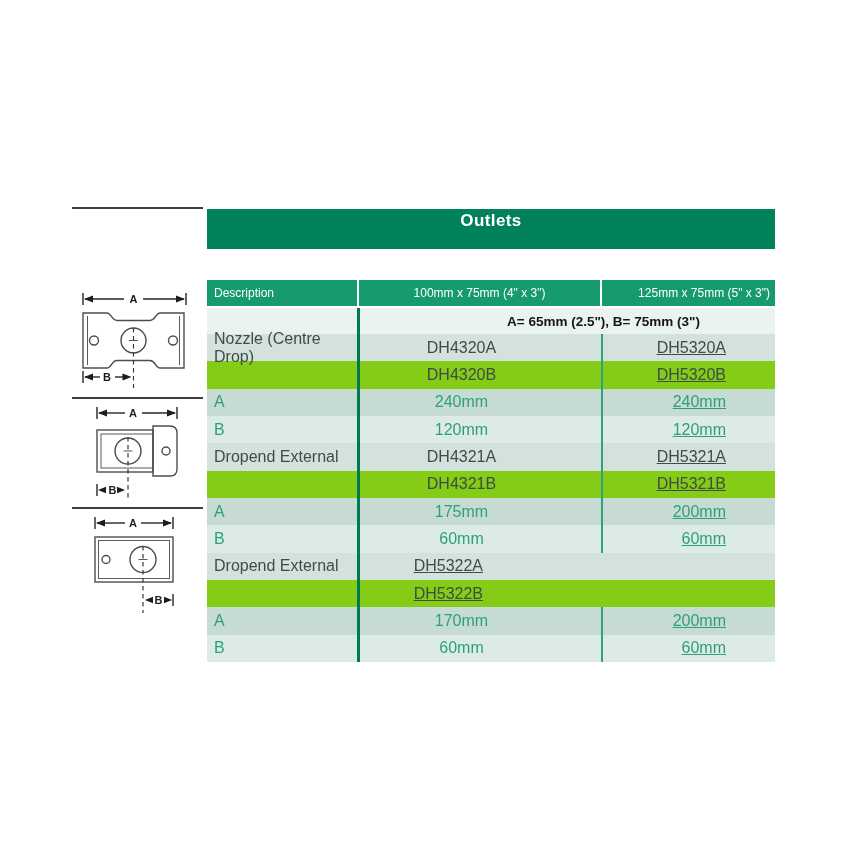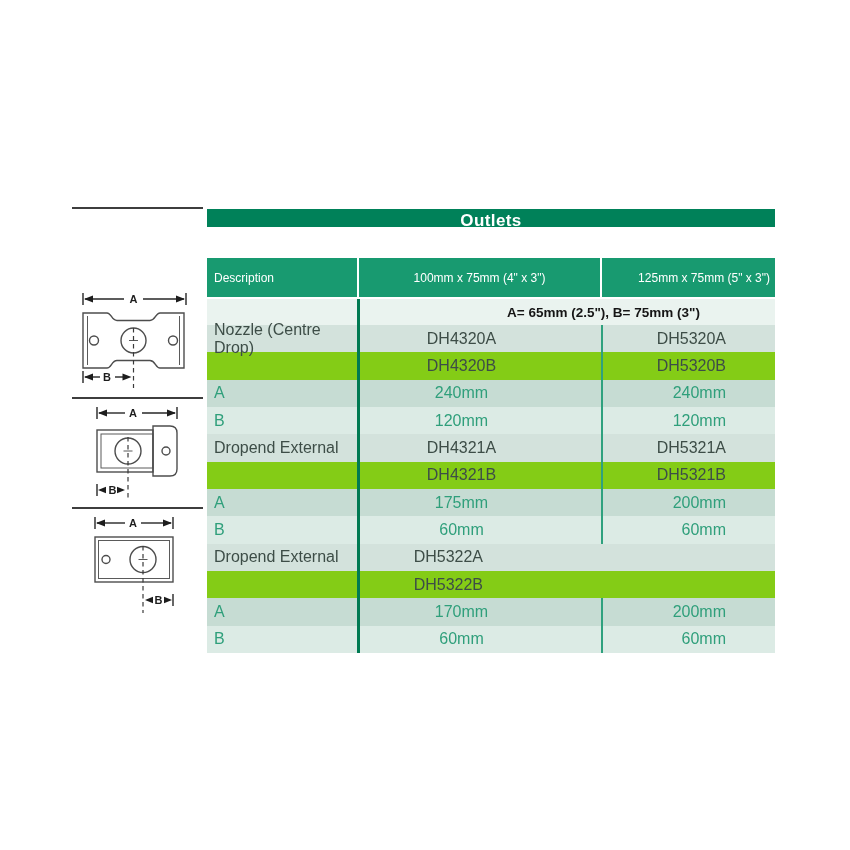--- a/index.html
+++ b/index.html
@@ -22,42 +22,42 @@
   .dsvg text { font-family: "Liberation Sans", sans-serif; font-size: 11px; font-weight: bold; fill: #1d1d1d; }
   .outline { fill: none; stroke: #4d4d4d; stroke-width: 1.4; }
   .thinline { fill: none; stroke: #5a5a5a; stroke-width: 1; }
   .dim { stroke: #262626; stroke-width: 1.4; fill: none; }
   .dashline { stroke: #3a3a3a; stroke-width: 1.2; stroke-dasharray: 4.5,3.5; fill: none; }
   .ah { fill: #1d1d1d; stroke: none; }
 
   
   .outlets-table { position: absolute; left: 207px; top: 209px; width: 568px; }
   .title-band {
-    height: 18px; line-height: 24px; background: #008159;
+    height: 40px; line-height: 24px; background: #008159;
     color: #fff; font-size: 17px; font-weight: bold; text-align: center;
     letter-spacing: 0.4px; margin-bottom: 3px;
   }
-  .head-row { display: flex; height: 39px; background: #189a70; color: #ffffff; font-size: 12px; margin-bottom: 2px; margin-top: 31px; }
+  .head-row { display: flex; height: 26px; background: #189a70; color: #ffffff; font-size: 12px; margin-bottom: 2px; margin-top: 31px; }
   .head-row .cell { display: flex; align-items: center; }
   .head-row .desc { width: 152px; padding-left: 7px; border-right: 2px solid #ffffff; }
   .head-row .c1 { width: 243px; justify-content: center; border-right: 2px solid #ffffff; }
   .head-row .c2 { width: 173px; justify-content: flex-end; padding-right: 5px; }
 
   .note-row { display: flex; height: 26px; background: #eaf3ef; }
   .note-row .desc { width: 153px; border-right: 3px solid #007a52; }
   .note-row .note {
     width: 415px; display: flex; align-items: center; justify-content: center;
     padding-left: 72px; font-size: 13.5px; font-weight: bold; color: #151515;
   }
 
   .row { display: flex; height: 27.33px; font-size: 16px; color: #3d4d47; }
   .row .cell { display: flex; align-items: center; }
   .row .desc { width: 153px; padding-left: 7px; border-right: 3px solid #007a52; }
   .row .c1 { width: 243px; justify-content: center; padding-right: 38px; border-right: 2px solid #2fa17e; }
-  .row .c2 { width: 148px; justify-content: flex-end; padding-right: 25px; }
+  .row .c2 { width: 148px; justify-content: flex-end; padding-right: 25px; text-decoration: underline; }
 
   .v-pa { background: #d3e2dc; }
   .v-pb { background: #84cc16; }
   .v-da { background: #c6dcd3; color: #2f9f7b; }
   .v-db { background: #dcebe5; color: #2f9f7b; }
 </style>
 </head>
 <body>
 
 <div class="page">

